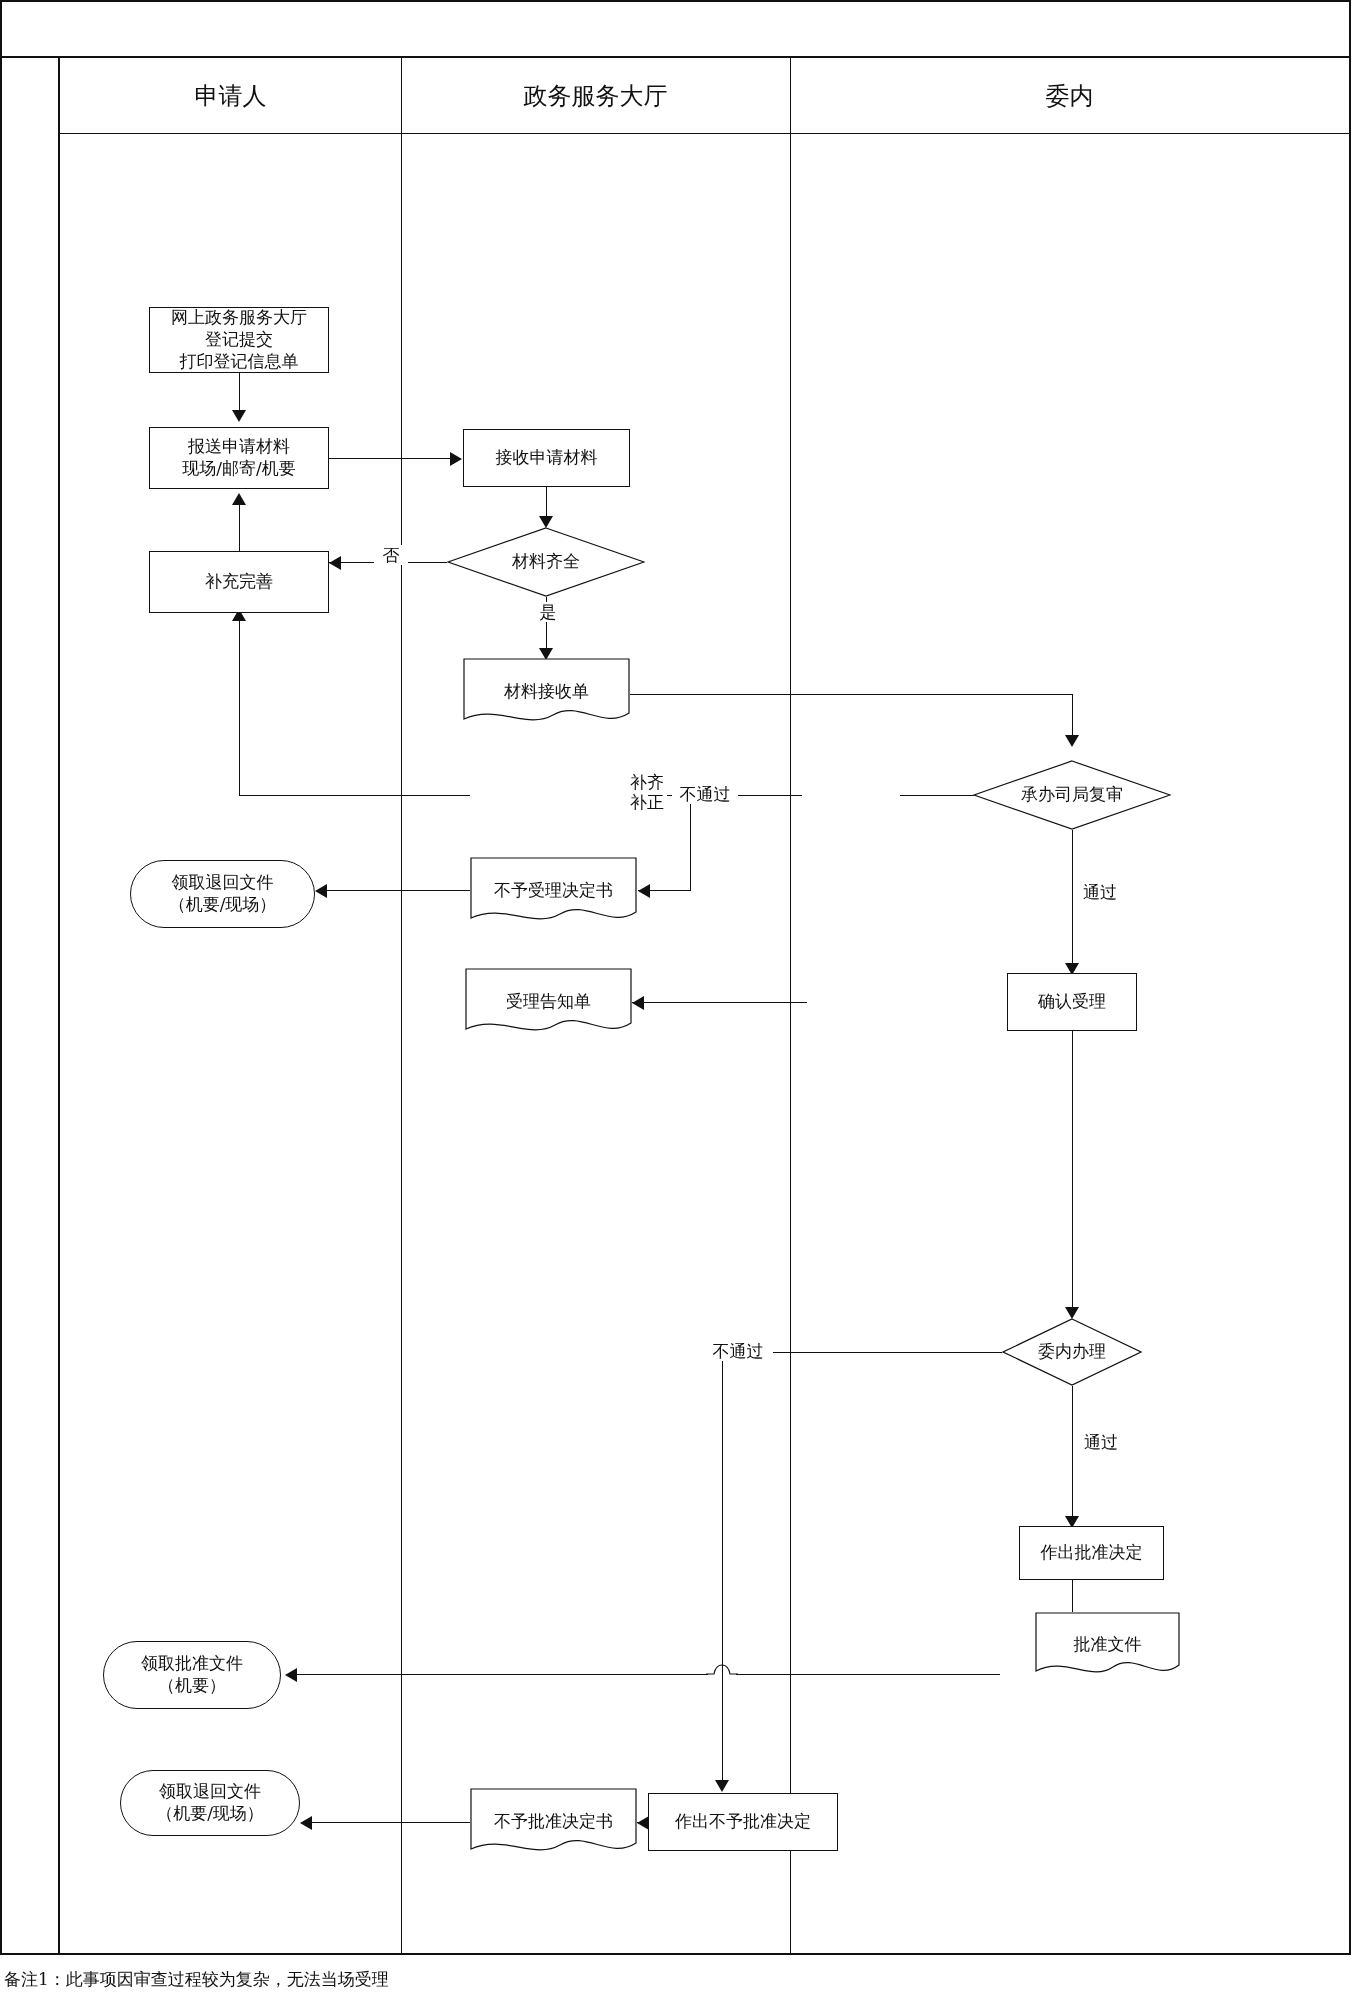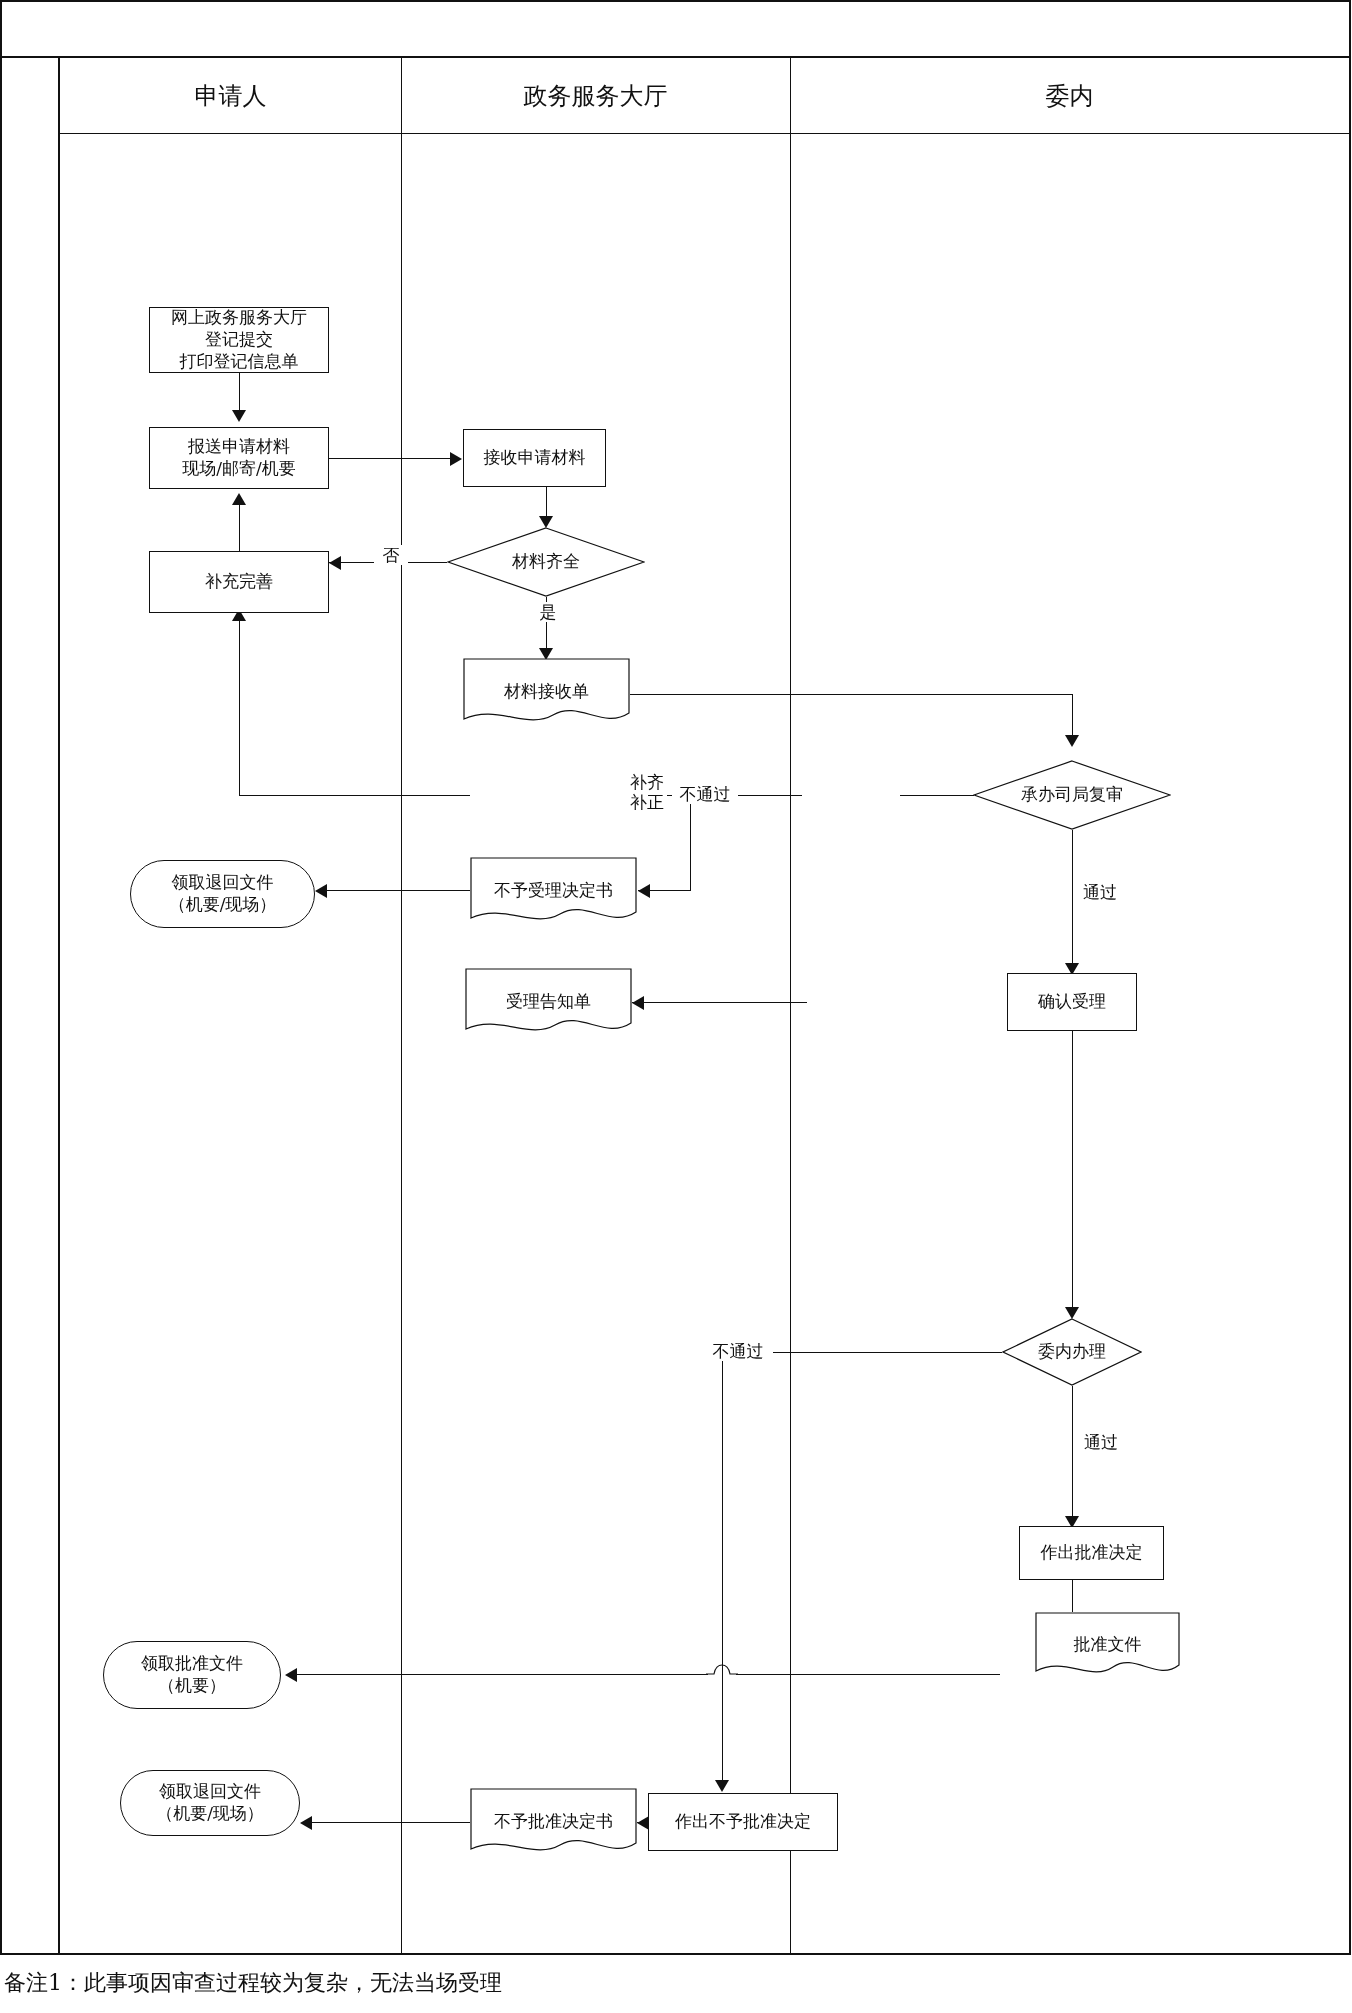--- a/index.html
+++ b/index.html
@@ -34,21 +34,21 @@
   .lnh{height:1px;}
   .lnv{width:1px;}
   .arrow{position:absolute;width:0;height:0;z-index:3;}
   .ar-down{border-left:7px solid transparent;border-right:7px solid transparent;border-top:12px solid #111;}
   .ar-up{border-left:7px solid transparent;border-right:7px solid transparent;border-bottom:12px solid #111;}
   .ar-left{border-top:7px solid transparent;border-bottom:7px solid transparent;border-right:12px solid #111;}
   .ar-right{border-top:7px solid transparent;border-bottom:7px solid transparent;border-left:12px solid #111;}
 
   .elabel{position:absolute;font-size:17px;line-height:1.2;background:#fff;padding:0 2px;z-index:5;text-align:center;}
 
-  .footnote{position:absolute;left:4px;top:1968px;font-size:22px;}
+  .footnote{position:absolute;left:4px;top:1968px;font-size:17px;}
 
   .jump{position:absolute;z-index:3;}
 </style>
 </head>
 <body>
 
 <div id="page">
 
   <div class="outer-frame"></div>
 
@@ -96,21 +96,21 @@
   <div class="node term" style="left:103px;top:1641px;width:178px;height:68px;flex-direction:column;">
     <span>领取批准文件</span>
     <span>（机要）</span>
   </div>
 
   <div class="node term" style="left:120px;top:1770px;width:180px;height:66px;flex-direction:column;">
     <span>领取退回文件</span>
     <span>（机要/现场）</span>
   </div>
 
-  <div class="node rect" style="left:463px;top:429px;width:143px;height:58px;">
+  <div class="node rect" style="left:463px;top:429px;width:167px;height:58px;">
     <span>接收申请材料</span>
   </div>
 
   <div class="ln lnh" style="left:329px;top:458px;width:121px;"></div>
   <div class="arrow ar-right" style="left:450px;top:452px;"></div>
 
   <div class="ln lnv" style="left:546px;top:487px;height:36px;"></div>
   <div class="arrow ar-down" style="left:539px;top:516px;"></div>
 
   <div class="node diamond" style="left:447px;top:527px;width:198px;height:70px;">

